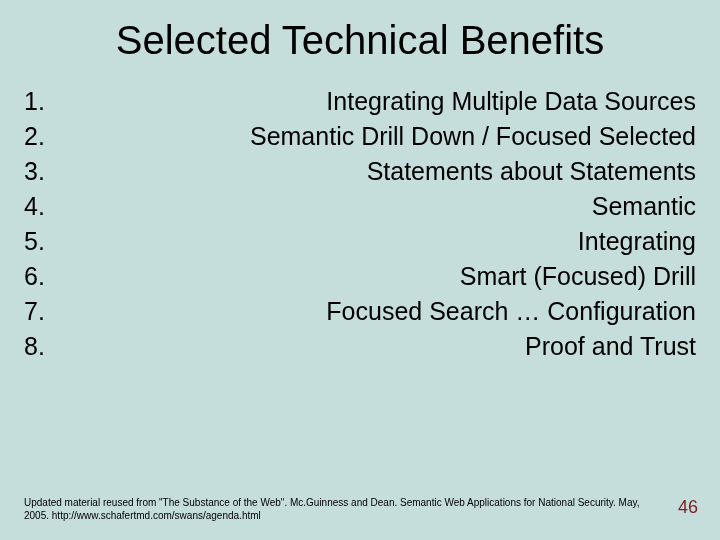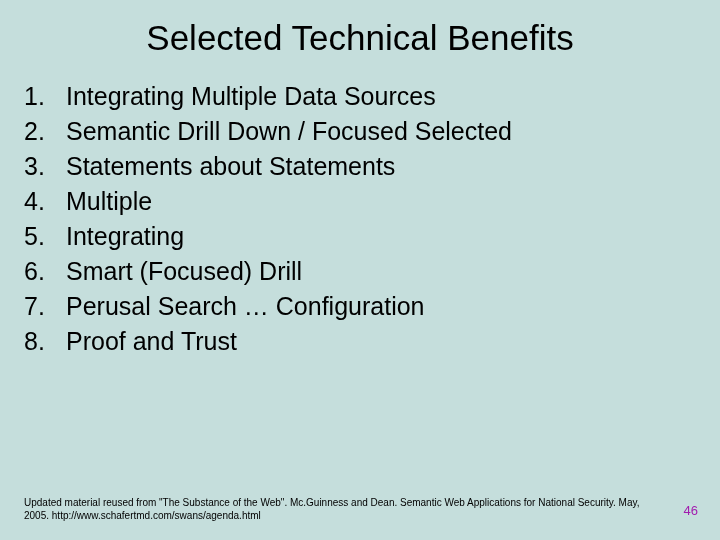--- a/index.html
+++ b/index.html
@@ -10,21 +10,21 @@
     body {
       width: 720px;
       height: 540px;
       background-color: #c5dedc;
       font-family: Arial, Helvetica, sans-serif;
       position: relative;
       overflow: hidden;
     }
     .slide-title {
       text-align: center;
-      font-size: 35px;
+      font-size: 40px;
       font-weight: normal;
       color: #000;
       padding-top: 18px;
       padding-bottom: 24px;
     }
     .list-container {
       padding-left: 24px;
       padding-right: 24px;
     }
     .list-item {
@@ -32,36 +32,37 @@
       margin-bottom: 6px;
       font-size: 25px;
       color: #000;
     }
     .list-number {
       width: 42px;
       flex-shrink: 0;
     }
     .list-text {
       flex: 1;
+      text-align: right;
     }
     .footer {
       position: absolute;
       bottom: 18px;
       left: 24px;
       right: 60px;
       font-size: 10px;
       color: #000;
       line-height: 1.3;
     }
     .page-number {
       position: absolute;
       bottom: 22px;
       right: 22px;
-      font-size: 13px;
-      color: #a21caf;
+      font-size: 18px;
+      color: #7f1d1d;
     }
   </style>
 </head>
 <body>
 
 <h1 class="slide-title">Selected Technical Benefits</h1>
 
 <div class="list-container">
   <div class="list-item">
     <span class="list-number">1.</span>
@@ -70,33 +71,33 @@
   <div class="list-item">
     <span class="list-number">2.</span>
     <span class="list-text">Semantic Drill Down / Focused Selected</span>
   </div>
   <div class="list-item">
     <span class="list-number">3.</span>
     <span class="list-text">Statements about Statements</span>
   </div>
   <div class="list-item">
     <span class="list-number">4.</span>
-    <span class="list-text">Multiple</span>
+    <span class="list-text">Semantic</span>
   </div>
   <div class="list-item">
     <span class="list-number">5.</span>
     <span class="list-text">Integrating</span>
   </div>
   <div class="list-item">
     <span class="list-number">6.</span>
     <span class="list-text">Smart (Focused) Drill</span>
   </div>
   <div class="list-item">
     <span class="list-number">7.</span>
-    <span class="list-text">Perusal Search … Configuration</span>
+    <span class="list-text">Focused Search … Configuration</span>
   </div>
   <div class="list-item">
     <span class="list-number">8.</span>
     <span class="list-text">Proof and Trust</span>
   </div>
 </div>
 
 <div class="footer">Updated material reused from "The Substance of the Web". Mc.Guinness and Dean. Semantic Web Applications for National Security. May, 2005.   http://www.schafertmd.com/swans/agenda.html</div>
 <div class="page-number">46</div>
 

